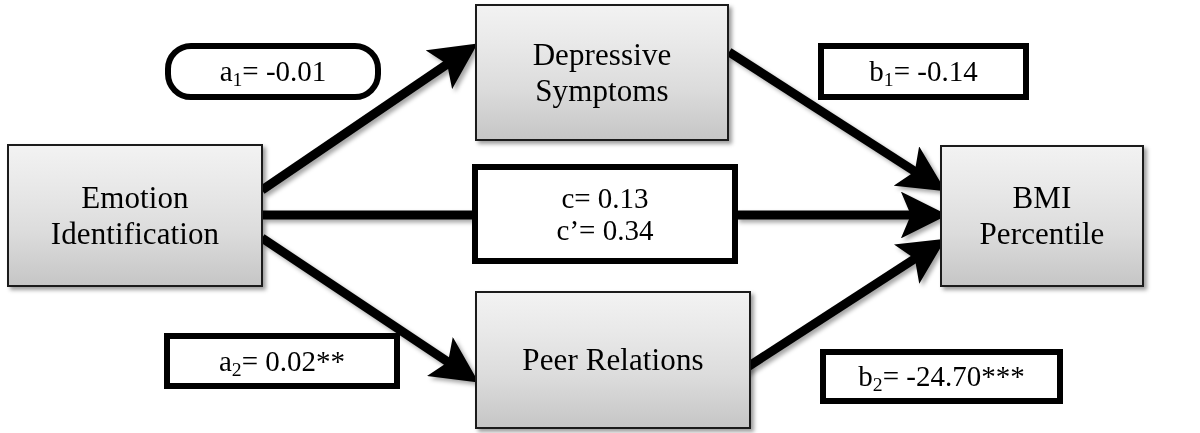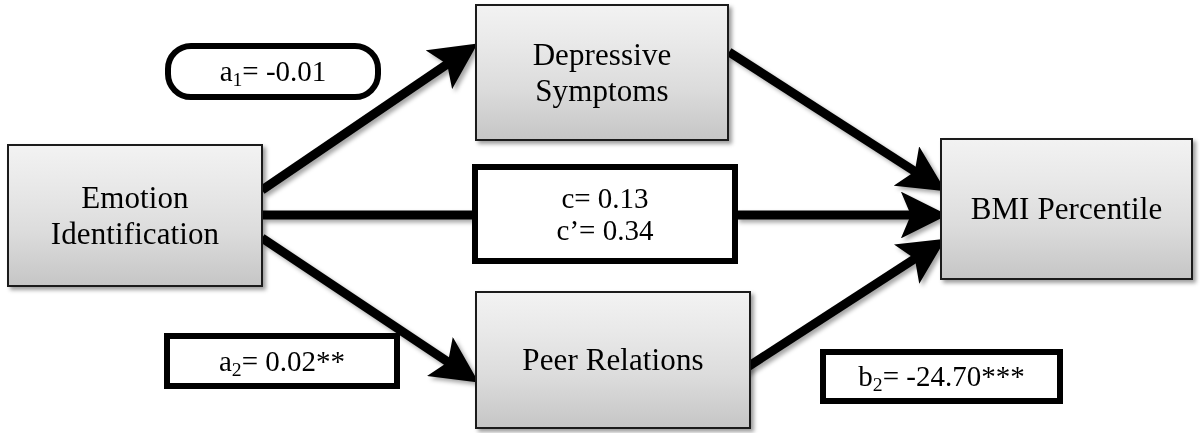--- a/index.html
+++ b/index.html
@@ -114,30 +114,33 @@
       <span class="line2">Symptoms</span>
     </div>
   </div>
 
   <div class="node-box" id="node-peer" style="left:475px; top:291px; width:276px; height:138px;">
     <div class="node-label">
       <span>Peer Relations</span>
     </div>
   </div>
 
-  <div class="node-box" id="node-bmi" style="left:940px; top:138px; width:253px; height:142px;">
+  <div class="node-box" id="node-bmi" style="left:940px; top:145px; width:204px; height:142px;">
     <div class="node-label">
       <span>BMI Percentile</span>
     </div>
   </div>
 
   <div class="coef-box" id="box-a1" style="left:165px; top:43px; width:216px; height:57px;border-radius:26px;">
     <span class="coef-text"><span>a</span><sub>1</sub><span>= -0.01</span></span>
   </div>
 
+  <div class="coef-box" id="box-b1" style="left:818px; top:43px; width:211px; height:57px;">
+    <span class="coef-text"><span>b</span><sub>1</sub><span>= -0.14</span></span>
+  </div>
 
   <div class="coef-box" id="box-c" style="left:472px; top:164px; width:266px; height:100px;">
     <span class="coef-text">
       <span class="row">c= 0.13</span>
       <span class="row">c’= 0.34</span>
     </span>
   </div>
 
   <div class="coef-box" id="box-a2" style="left:164px; top:333px; width:236px; height:56px;">
     <span class="coef-text"><span>a</span><sub>2</sub><span>= 0.02**</span></span>

